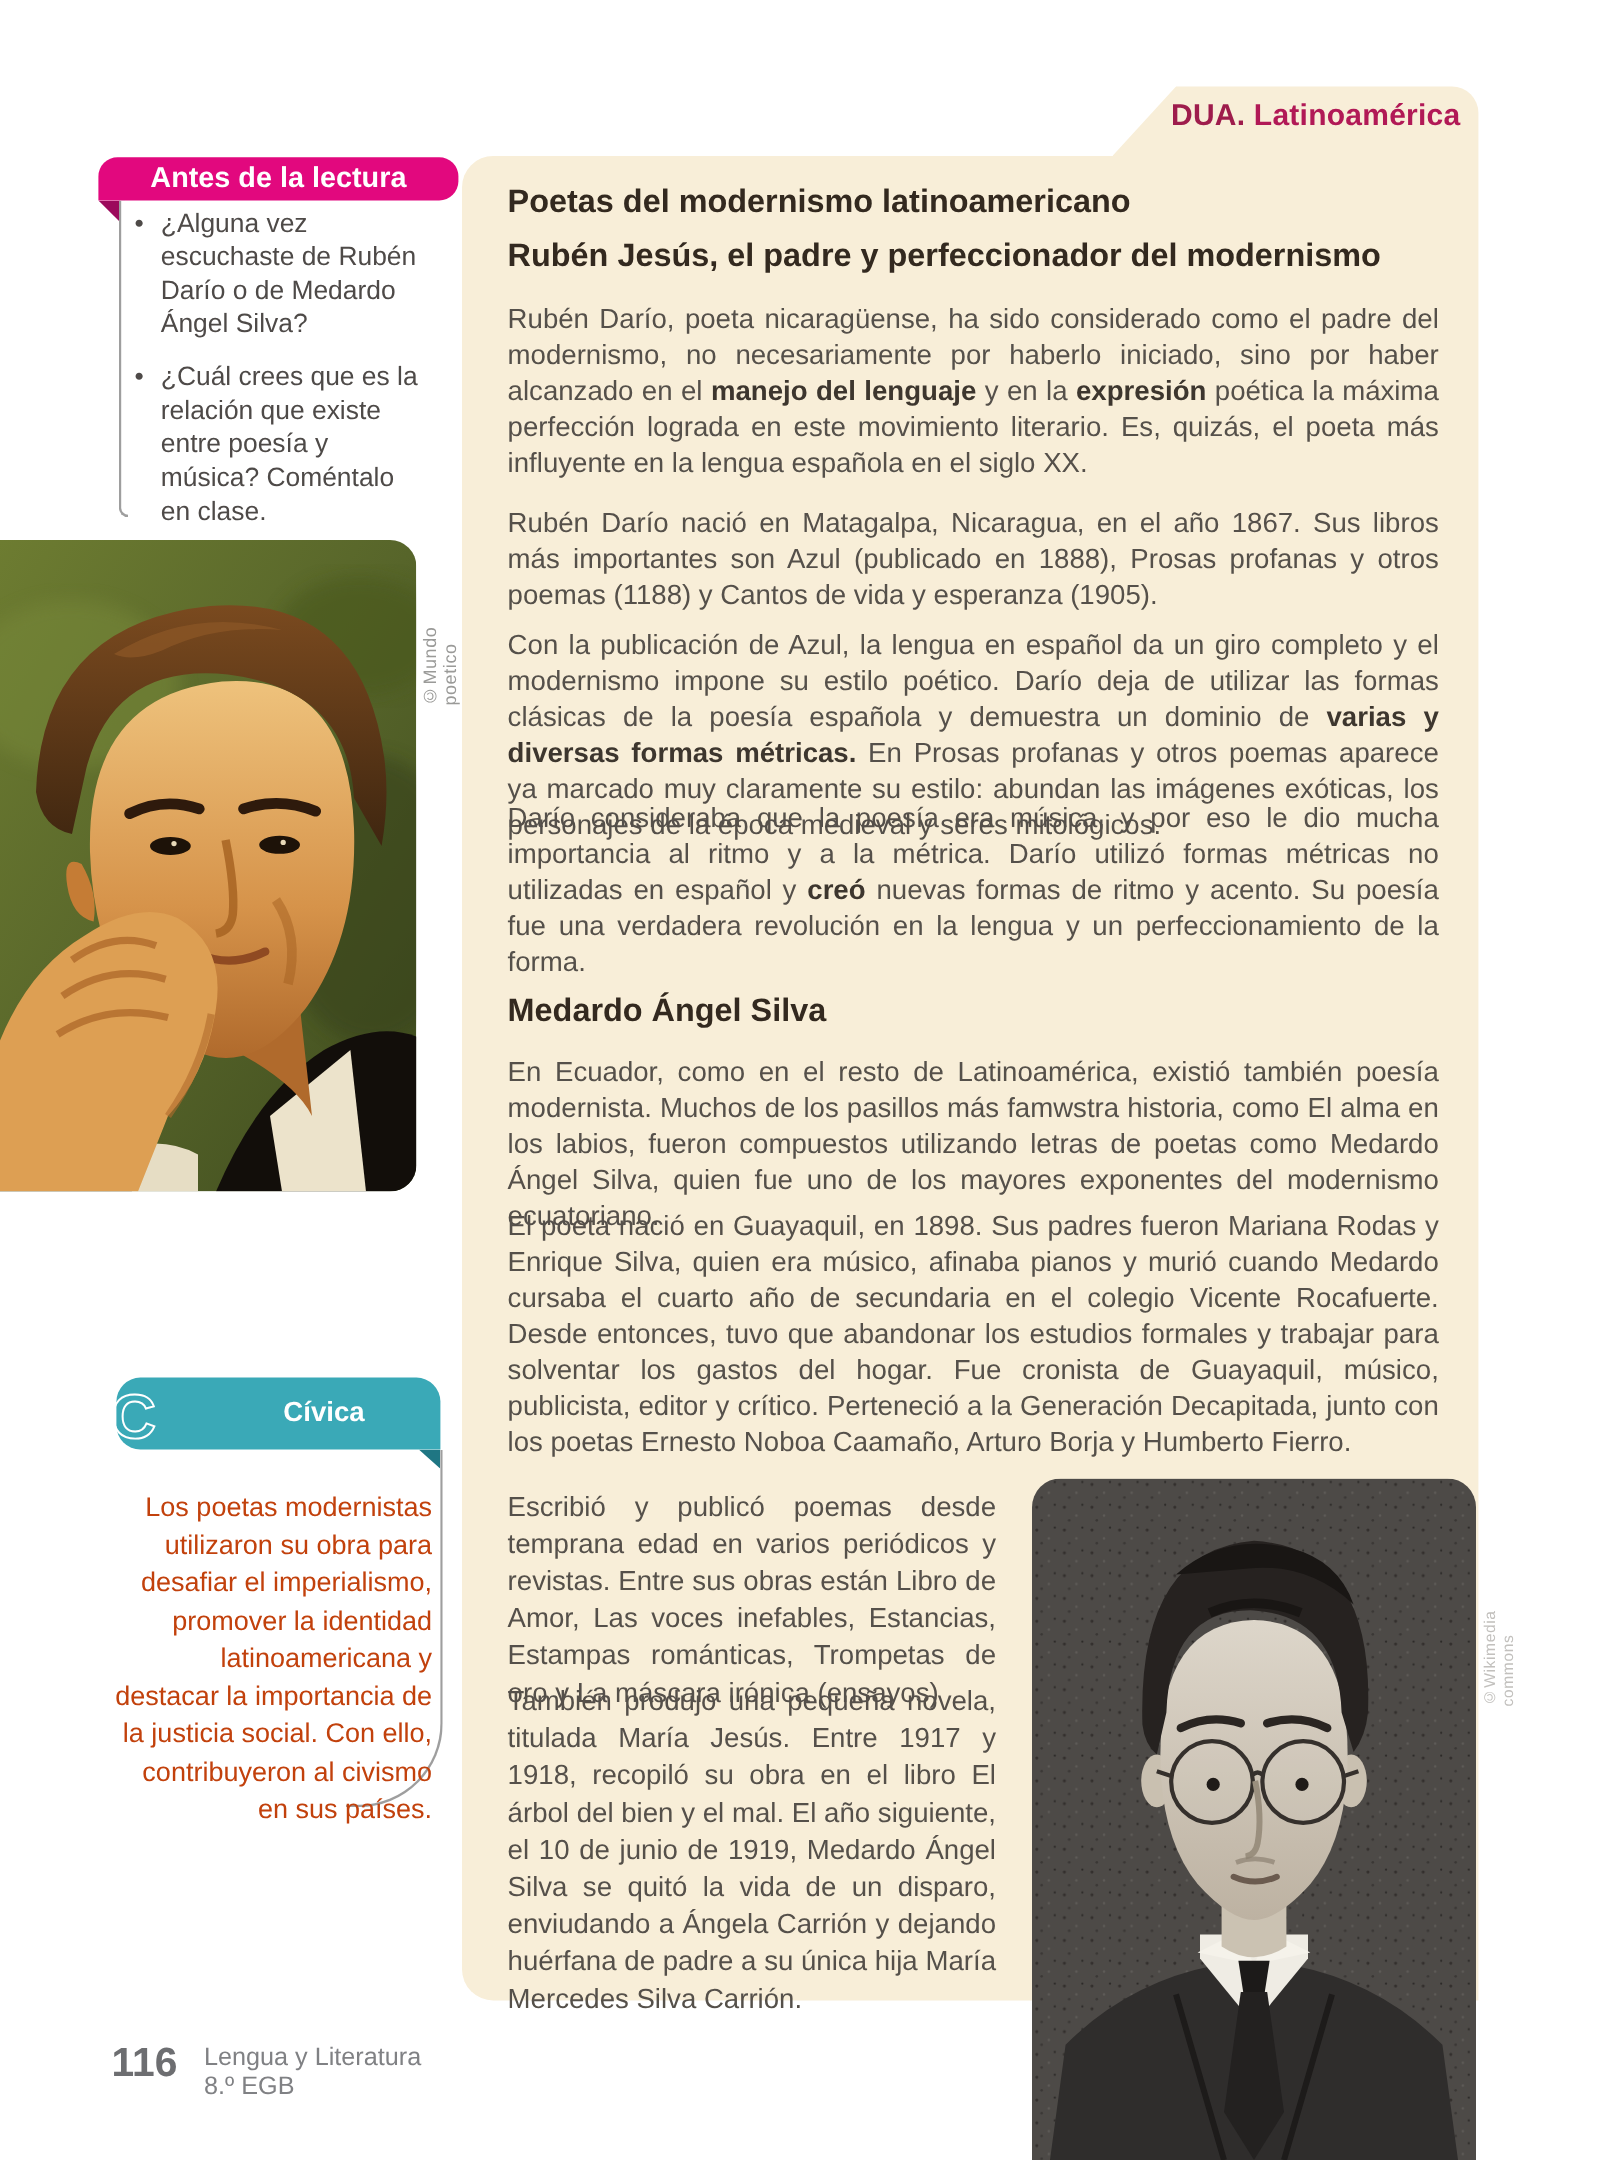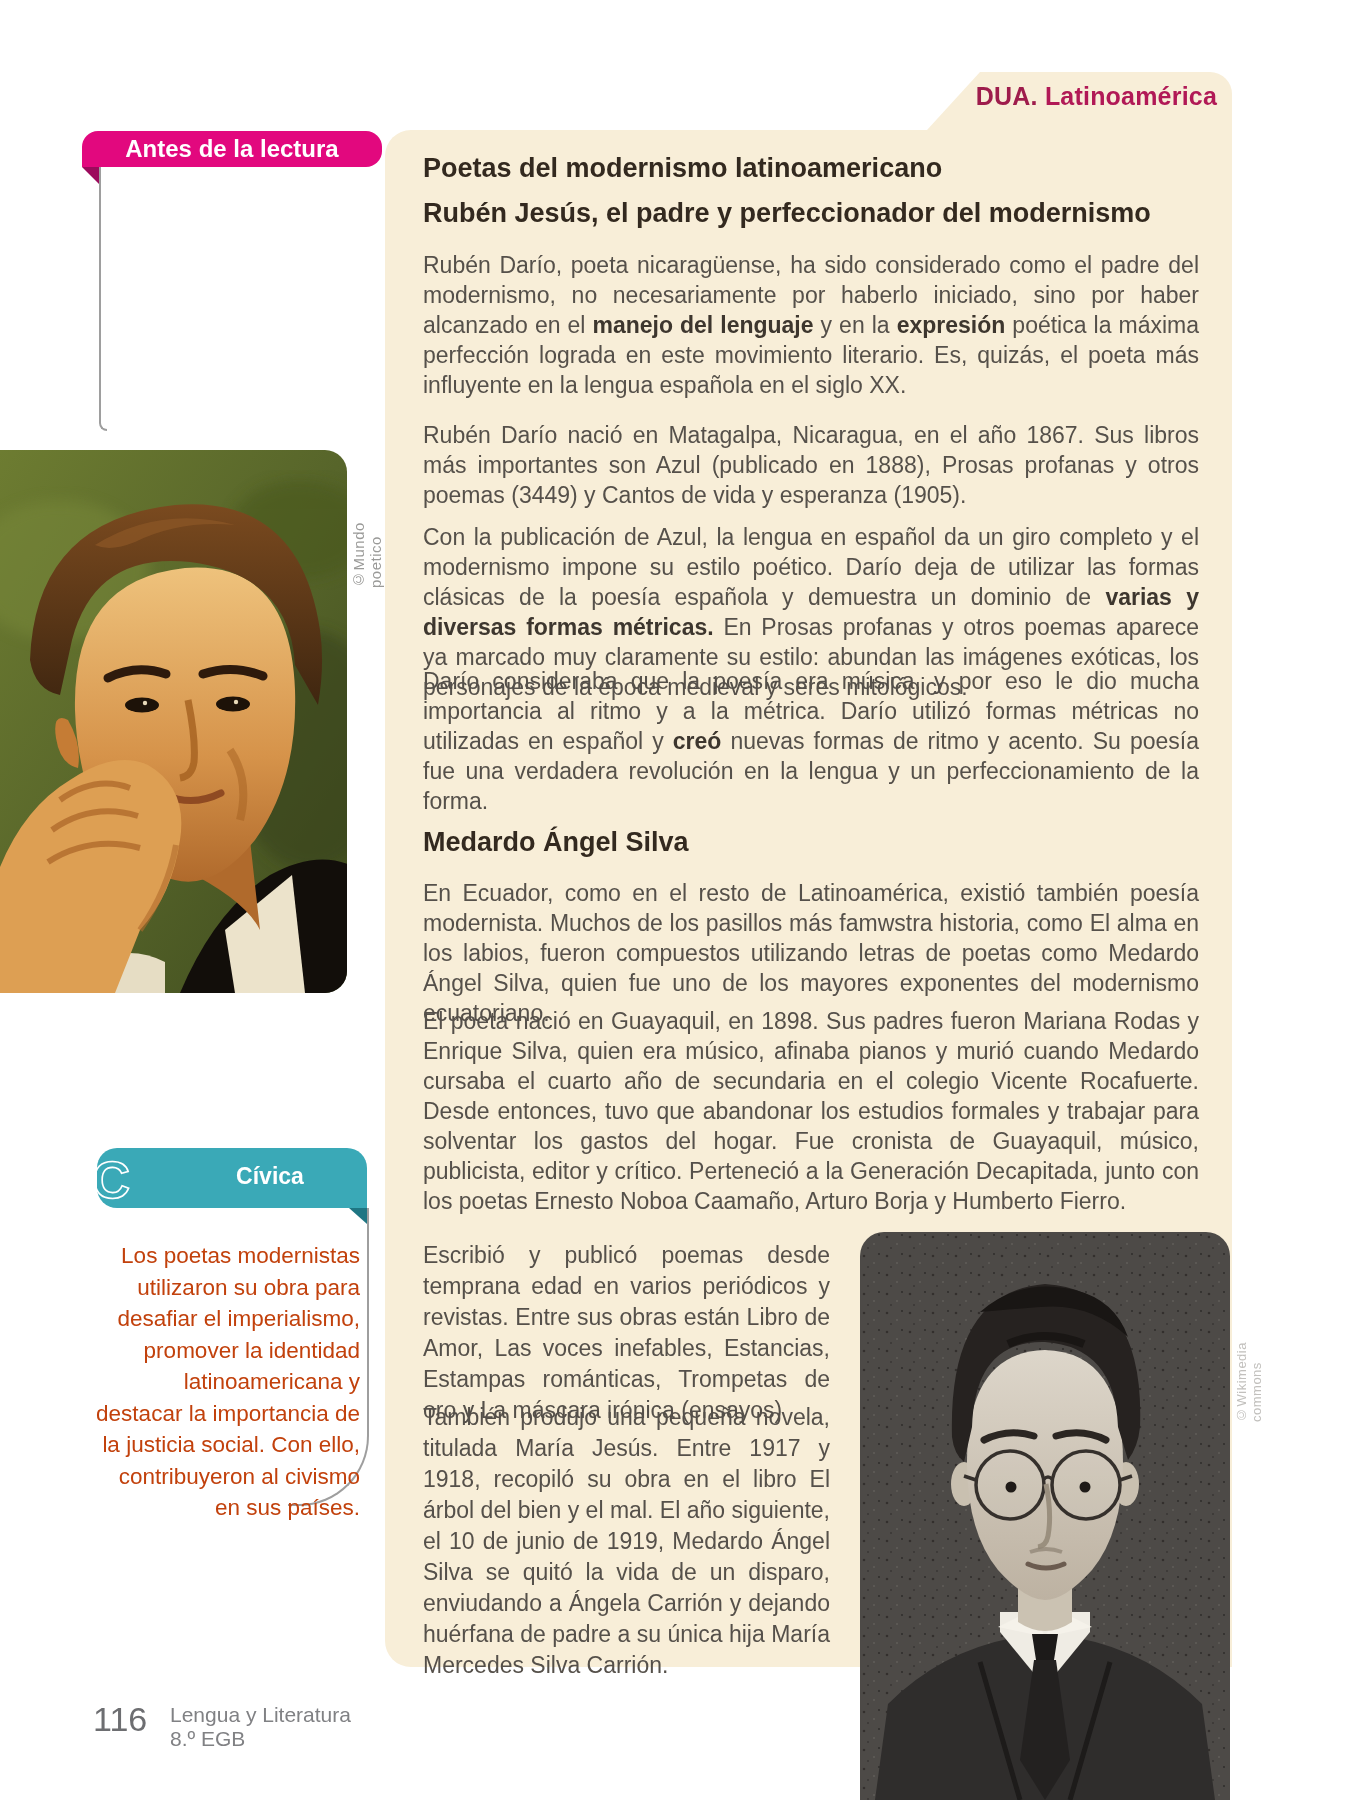--- a/index.html
+++ b/index.html
@@ -51,40 +51,44 @@
   .cv-title{position:absolute;left:180px;top:1163px;width:180px;text-align:center;
     color:#ffffff;font-size:23px;font-weight:bold;}
   .cv-fold{position:absolute;left:349px;top:1208px;width:18px;height:16px;background:#1f7683;
     clip-path:polygon(0 0,100% 0,100% 100%);}
   .cv-logo{position:absolute;left:70px;top:1150px;width:120px;height:60px;}
   .cv-line{position:absolute;left:288px;top:1208px;width:79px;height:296px;
     border-right:2px solid #9e9e9e;border-bottom:2px solid #9e9e9e;border-bottom-right-radius:70px;}
   .cv-text{position:absolute;left:92px;top:1240px;width:268px;text-align:right;
     color:#c2410c;font-size:22.5px;line-height:31.5px;}
   
-  .pg-num{position:absolute;left:93px;top:1700px;font-size:34px;font-weight:normal;color:#6d6e71;}
+  .pg-num{position:absolute;left:93px;top:1700px;font-size:34px;font-weight:bold;color:#6d6e71;}
   .pg-sub{position:absolute;left:170px;top:1703px;font-size:21px;line-height:24px;color:#808184;}
 </style>
 </head>
 <body>
 
 <div id="page">
 
   <div class="cream-panel"></div>
   <div class="dua-tab"></div>
   <div class="dua-tri"></div>
   <div class="dua-label">
     <span class="dua-b">DUA.</span>
     <span> </span>
     <span class="dua-r">Latinoamérica</span>
   </div>
 
   <div class="ar-head">Antes de la lectura</div>
   <div class="ar-fold"></div>
   <div class="ar-line"></div>
+  <ul class="ar-list">
+    <li>¿Alguna vez escuchaste de Rubén Darío o de Medardo Ángel Silva?</li>
+    <li>¿Cuál crees que es la relación que existe entre poesía y música? Coméntalo en clase.</li>
+  </ul>
 
   <div class="dario-img">
     <svg width="347" height="543" viewBox="0 0 347 543" xmlns="http://www.w3.org/2000/svg">
       <defs>
         <linearGradient id="bgG" x1="0" y1="0" x2="1" y2="1">
           <stop offset="0" stop-color="#6d7c31"></stop>
             <stop offset=".5" stop-color="#57652a"></stop>
             <stop offset="1" stop-color="#3f4c1e"></stop>
         </linearGradient>
         <linearGradient id="skinG" x1="0" y1="0" x2="0" y2="1">
@@ -134,21 +138,21 @@
       <path d="M-5,543 L-5,430 Q20,360 70,330 Q115,300 148,315 Q188,338 180,390 Q172,445 140,480 L115,543 Z" fill="#dd9f53"></path>
       <path d="M60,350 Q95,325 130,338 M52,380 Q92,352 138,366 M48,412 Q90,385 140,398" stroke="#b06a2c" stroke-width="6" fill="none" opacity=".8"></path>
       <path d="M140,480 Q168,440 176,395" stroke="#b06a2c" stroke-width="6" fill="none" opacity=".6"></path>
     </svg>
   </div>
   <div class="vcredit" style="left:350px;top:468px;height:120px;">©Mundo poetico</div>
 
   <h1 style="top:152px;">Poetas del modernismo latinoamericano</h1>
   <h2 style="top:197px;">Rubén Jesús, el padre y perfeccionador del modernismo</h2>
   <p class="art art-w" style="top:250px;margin:0;"><span>Rubén Darío, poeta nicaragüense, ha sido considerado como el padre del modernismo, no necesariamente por haberlo iniciado, sino por haber alcanzado en el </span><span class="rt-b">manejo del lenguaje</span><span> y en la </span><span class="rt-b">expresión</span><span> poética la máxima perfección lograda en este movimiento literario. Es, quizás, el poeta más influyente en la lengua española en el siglo XX.</span></p>
-  <p class="art art-w" style="top:420px;margin:0;"><span>Rubén Darío nació en Matagalpa, Nicaragua, en el año 1867. Sus libros más importantes son </span><span class="rt-i">Azul</span><span> (publicado en 1888), </span><span class="rt-i">Prosas profanas y otros poemas</span><span> (3449) y </span><span class="rt-i">Cantos de vida y esperanza</span><span> (1905).</span></p>
+  <p class="art art-w" style="top:420px;margin:0;"><span>Rubén Darío nació en Matagalpa, Nicaragua, en el año 1867. Sus libros más importantes son </span><span class="rt-i">Azul</span><span> (publicado en 1888), </span><span class="rt-i">Prosas profanas y otros poemas</span><span> (1188) y </span><span class="rt-i">Cantos de vida y esperanza</span><span> (1905).</span></p>
   <p class="art art-w" style="top:522px;margin:0;"><span>Con la publicación de </span><span class="rt-i">Azul</span><span>, la lengua en español da un giro completo y el modernismo impone su estilo poético. Darío deja de utilizar las formas clásicas de la poesía española y demuestra un dominio de </span><span class="rt-b">varias y diversas formas métricas.</span><span> En </span><span class="rt-i">Prosas profanas y otros poemas</span><span> aparece ya marcado muy claramente su estilo: abundan las imágenes exóticas, los personajes de la época medieval y seres mitológicos.</span></p>
   <p class="art art-w" style="top:666px;margin:0;"><span>Darío consideraba que la poesía era música, y por eso le dio mucha importancia al ritmo y a la métrica. Darío utilizó formas métricas no utilizadas en español y </span><span class="rt-b">creó</span><span> nuevas formas de ritmo y acento. Su poesía fue una verdadera revolución en la lengua y un perfeccionamiento de la forma.</span></p>
   <h2 style="top:826px;">Medardo Ángel Silva</h2>
   <p class="art art-w" style="top:878px;margin:0;"><span>En Ecuador, como en el resto de Latinoamérica, existió también poesía modernista. Muchos de los pasillos más famwstra historia, como </span><span class="rt-i">El alma en los labios</span><span>, fueron compuestos utilizando letras de poetas como Medardo Ángel Silva, quien fue uno de los mayores exponentes del modernismo ecuatoriano.</span></p>
   <p class="art art-w" style="top:1006px;margin:0;"><span>El poeta nació en Guayaquil, en 1898. Sus padres fueron Mariana Rodas y Enrique Silva, quien era músico, afinaba pianos y murió cuando Medardo cursaba el cuarto año de secundaria en el colegio Vicente Rocafuerte. Desde entonces, tuvo que abandonar los estudios formales y trabajar para solventar los gastos del hogar. Fue cronista de Guayaquil, músico, publicista, editor y crítico. Perteneció a la Generación Decapitada, junto con los poetas Ernesto Noboa Caamaño, Arturo Borja y Humberto Fierro.</span></p>
   <p class="art art-n" style="top:1240px;margin:0;"><span>Escribió y publicó poemas desde temprana edad en varios periódicos y revistas. Entre sus obras están </span><span class="rt-i">Libro de Amor</span><span>, </span><span class="rt-i">Las voces inefables</span><span>, </span><span class="rt-i">Estancias</span><span>, </span><span class="rt-i">Estampas románticas</span><span>, </span><span class="rt-i">Trompetas de oro</span><span> y </span><span class="rt-i">La máscara irónica</span><span> (ensayos)</span></p>
   <p class="art art-n" style="top:1402px;margin:0;"><span>También produjo una pequeña novela, titulada </span><span class="rt-i">María Jesús</span><span>. Entre 1917 y 1918, recopiló su obra en el libro </span><span class="rt-i">El árbol del bien y el mal</span><span>. El año siguiente, el 10 de junio de 1919, Medardo Ángel Silva se quitó la vida de un disparo, enviudando a Ángela Carrión y dejando huérfana de padre a su única hija María Mercedes Silva Carrión.</span></p>
 
   <div class="medardo-img">
     <svg width="370" height="568" viewBox="0 0 370 568" xmlns="http://www.w3.org/2000/svg">

